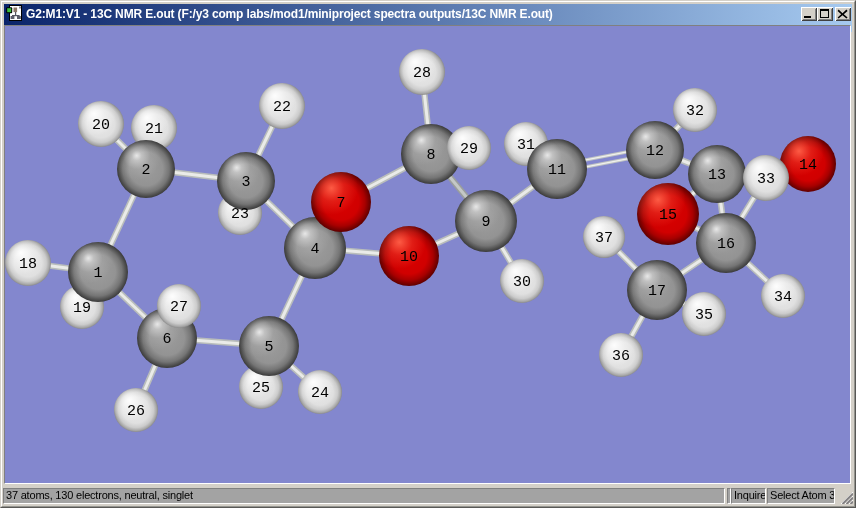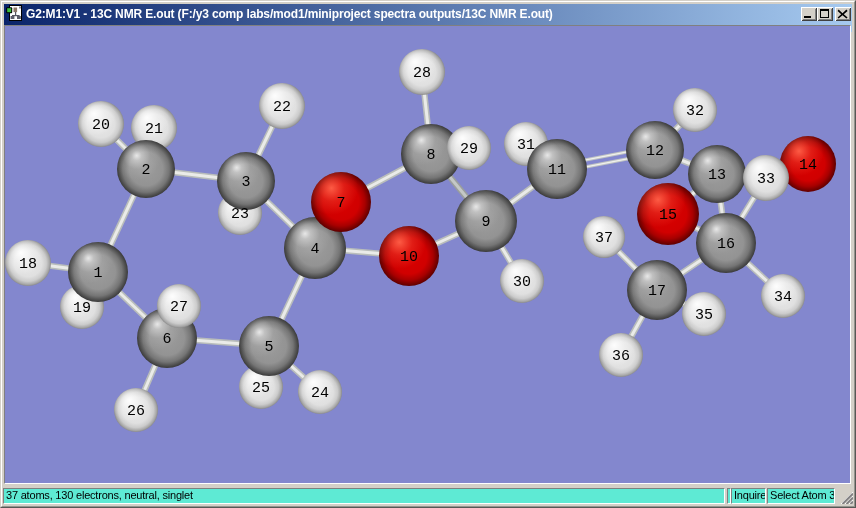--- a/index.html
+++ b/index.html
@@ -14,21 +14,21 @@
  background:linear-gradient(to right,#0a246a,#a6caf0);color:#fff;}
 .title .ic{position:absolute;left:2px;top:1px;width:16px;height:16px}
 .title .tx{position:absolute;left:22px;top:3px;font-size:12px;font-weight:bold;white-space:nowrap;letter-spacing:-0.15px}
 .btn{position:absolute;top:3px;width:16px;height:14px;background:#d4d0c8;
  box-shadow:inset 1px 1px 0 #fff, inset -1px -1px 0 #404040, inset 2px 2px 0 #d4d0c8, inset -2px -2px 0 #808080;}
 .btn svg{position:absolute;left:0;top:0}
 .client{position:absolute;left:4px;top:25px;width:847px;height:459px;
  border-top:1px solid #808080;border-left:1px solid #808080;
  border-right:1px solid #ffffff;border-bottom:1px solid #ffffff;background:#8387ce}
 .status{position:absolute;left:2px;top:485px;width:852px;height:20px;background:#d4d0c8;font-size:11px;letter-spacing:-0.2px}
-.pan{position:absolute;top:3px;height:16px;background:#5eead4;
+.pan{position:absolute;top:3px;height:16px;background:#a3a3a3;
  border-top:1px solid #808080;border-left:1px solid #808080;
  border-right:1px solid #ffffff;border-bottom:1px solid #ffffff;
  color:#000;line-height:13px;padding-left:2px;white-space:nowrap;overflow:hidden}
 .grip{position:absolute;right:1px;top:4px;width:15px;height:15px}
 </style></head>
 <body>
 <div class="frame"></div>
 <div class="frame2"></div>
 <div class="title">
  <div class="ic"><svg width="16" height="16" viewBox="0 0 16 16">

